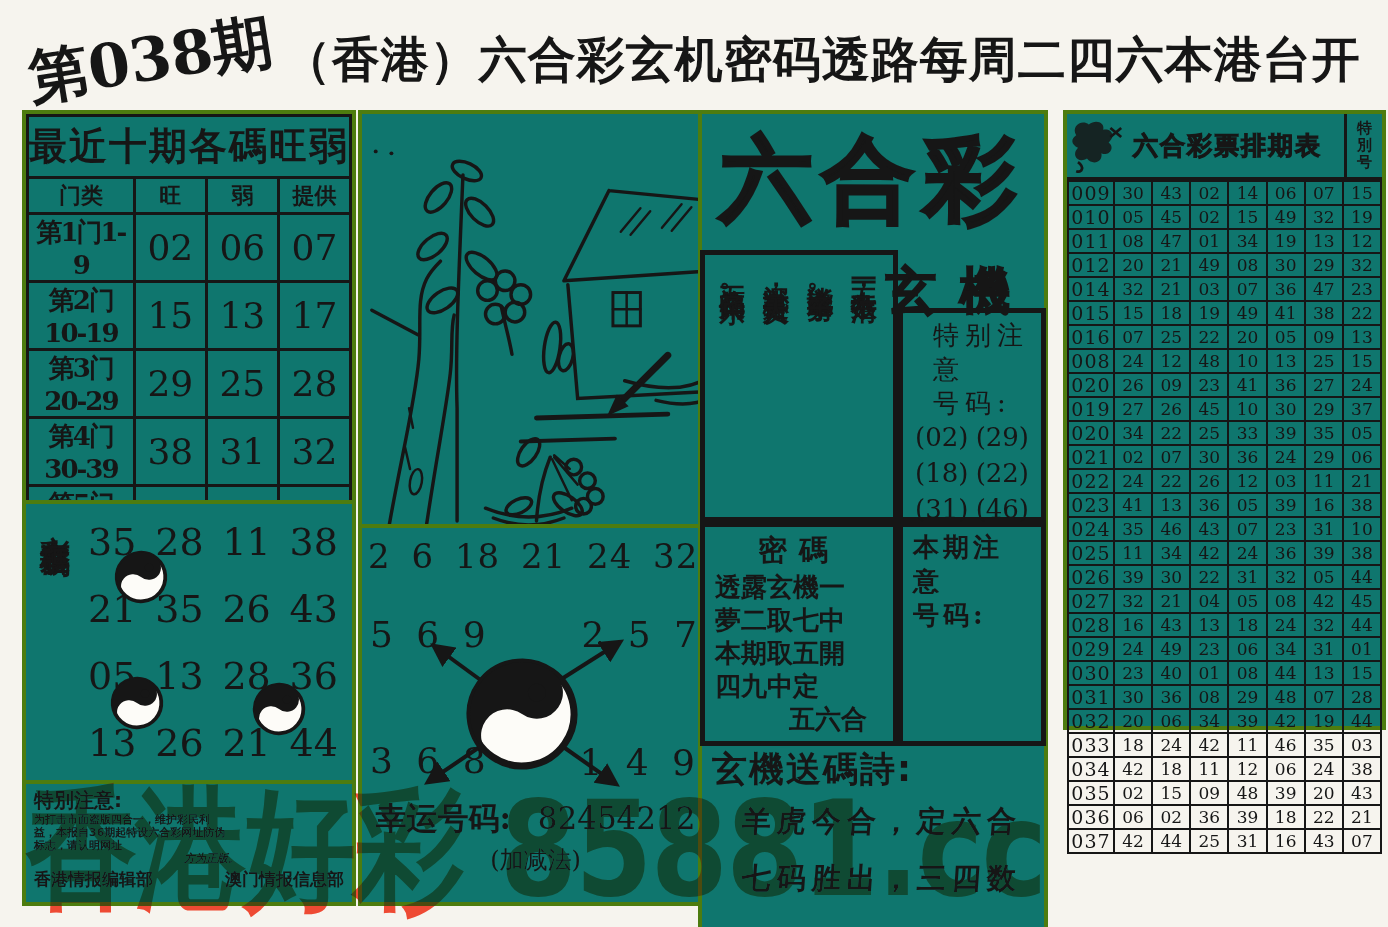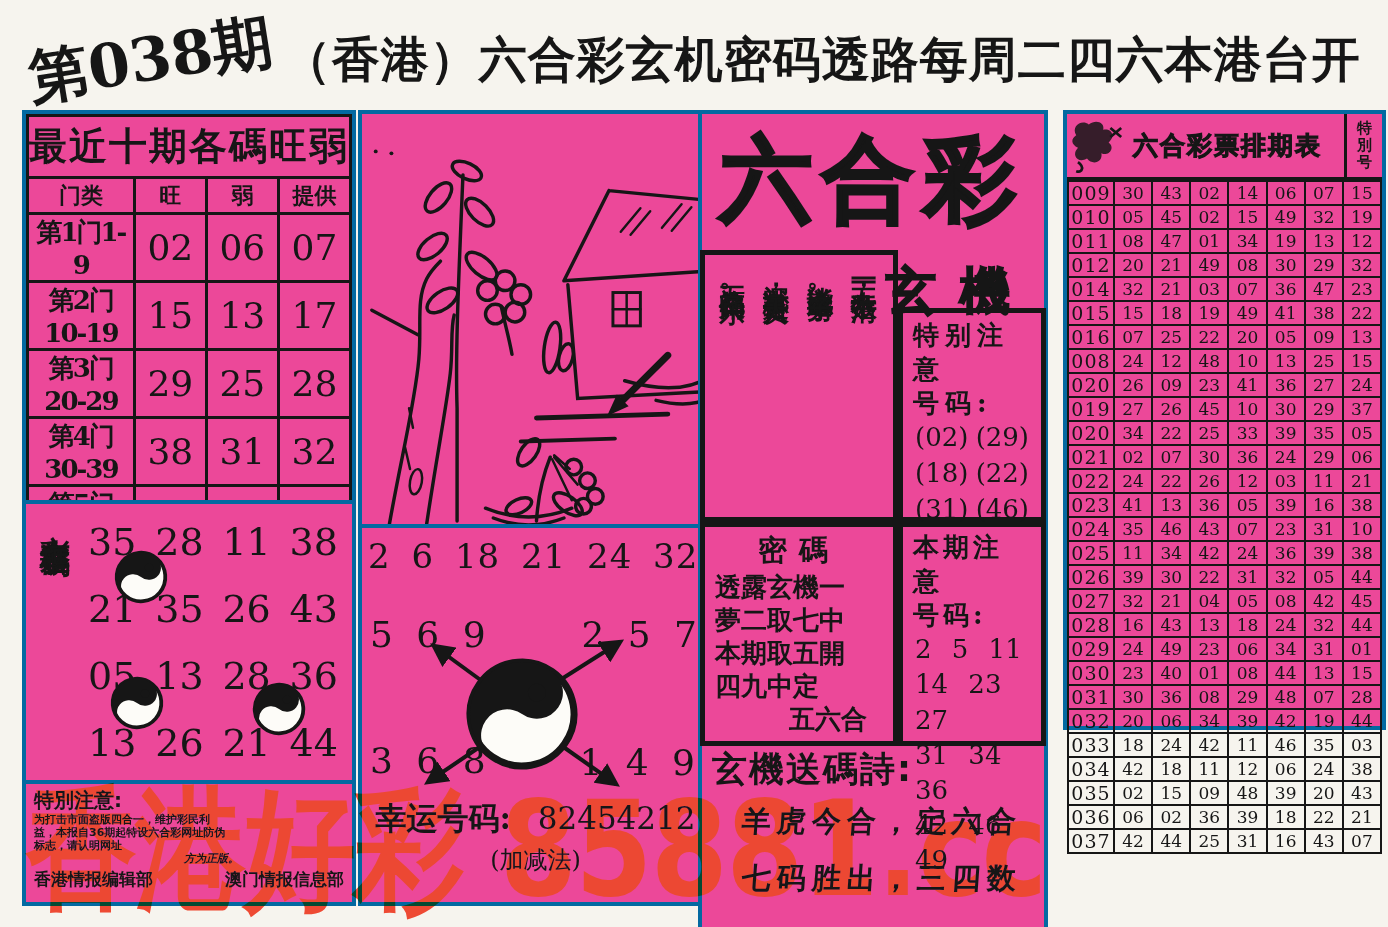--- a/index.html
+++ b/index.html
@@ -9,21 +9,21 @@
           font-family:"DejaVu Serif","Liberation Serif",serif; color:#161616; }
 
   
   .main-title { position:absolute; top:16px; left:50%; transform:translateX(-50%);
                 white-space:nowrap; font-weight:700; }
   .main-title .issue { display:inline-block; font-size:60px;
                 transform:rotate(-9deg) translateY(4px); margin-right:10px; }
   .main-title .rest { font-size:48px; letter-spacing:1px; }
 
   
-  .box { position:absolute; border:4px solid #0369a1; background:#ec4899; }
+  .box { position:absolute; border:4px solid #4d7c0f; background:#0f766e; }
   .box-hotcold { left:22px; top:110px; width:334px; height:394px; }
   .hotcold-table { width:100%; height:100%; border-collapse:collapse; }
   .hotcold-table th, .hotcold-table td { border:3px solid #161616; text-align:center; }
   .hc-title { font-size:38px; font-weight:700; letter-spacing:2px; height:62px; }
   .hc-head th { font-size:22px; font-weight:700; height:36px; }
   .hc-label { font-size:26px; font-weight:700; letter-spacing:-2px; width:112px; }
   .hc-val { font-size:36px; width:74px; }
 
   .box-lucky { left:22px; top:500px; width:334px; height:284px; }
   .lucky-label { position:absolute; left:8px; top:8px; bottom:8px;
@@ -74,21 +74,21 @@
             font-family:"DejaVu Sans","Liberation Sans",sans-serif;
             font-weight:700; font-size:50px; letter-spacing:24px;
             -webkit-text-stroke:2px #161616; white-space:nowrap; }
   .poem-box { position:absolute; left:-2px; top:136px; width:198px; height:272px;
               border:5px solid #161616; display:flex; flex-direction:row-reverse;
               justify-content:space-evenly; padding:10px 2px; }
   .poem-col { writing-mode:vertical-rl; text-orientation:upright;
               font-size:26px; font-weight:700; letter-spacing:2px; }
   .special-box { position:absolute; left:196px; right:-2px; top:194px; height:214px;
                  border:5px solid #161616; padding:6px 10px; }
-  .sp-title { font-size:26px; font-weight:700; letter-spacing:6px; line-height:1.3; }
+  .sp-title { font-size:26px; font-weight:400; letter-spacing:6px; line-height:1.3;margin-left:20px; }
   .sp-row { display:flex; justify-content:space-between; font-size:26px;
             line-height:1.38; padding:0 2px; }
   .pw-box { position:absolute; left:-2px; top:408px; width:198px; height:224px;
             border:5px solid #161616; padding:4px 10px; }
   .pw-title { text-align:center; font-size:29px; font-weight:700; letter-spacing:12px; }
   .pw-line { font-size:26px; font-weight:700; line-height:1.27; white-space:nowrap; }
   .pw-line:last-child { text-align:right; padding-right:16px; }
   .cur-box { position:absolute; left:196px; right:-2px; top:408px; height:224px;
              border:5px solid #161616; padding:4px 10px; }
   .cur-title { font-size:26px; font-weight:700; letter-spacing:4px; line-height:1.3; }
@@ -375,26 +375,20 @@
           <div class="pw-line">夢二取七中</div>
           <div class="pw-line">本期取五開</div>
           <div class="pw-line">四九中定</div>
           <div class="pw-line">五六合</div>
         </div>
     </div>
 
     <div class="cur-box">
       <div class="cur-title">本期注意</div>
       <div class="cur-title">号码:</div>
-      <div>
-          <div class="cur-row">2 5 11</div>
-          <div class="cur-row">14 23 27</div>
-          <div class="cur-row">31 34 36</div>
-          <div class="cur-row">42 46 49</div>
-        </div>
     </div>
 
     <div class="gift">
       <div class="gift-title">玄機送碼詩:</div>
       <div>
           <div class="gift-line">羊虎今合，定六合</div>
           <div class="gift-line">七码胜出，三四数</div>
         </div>
     </div>
   </div>

